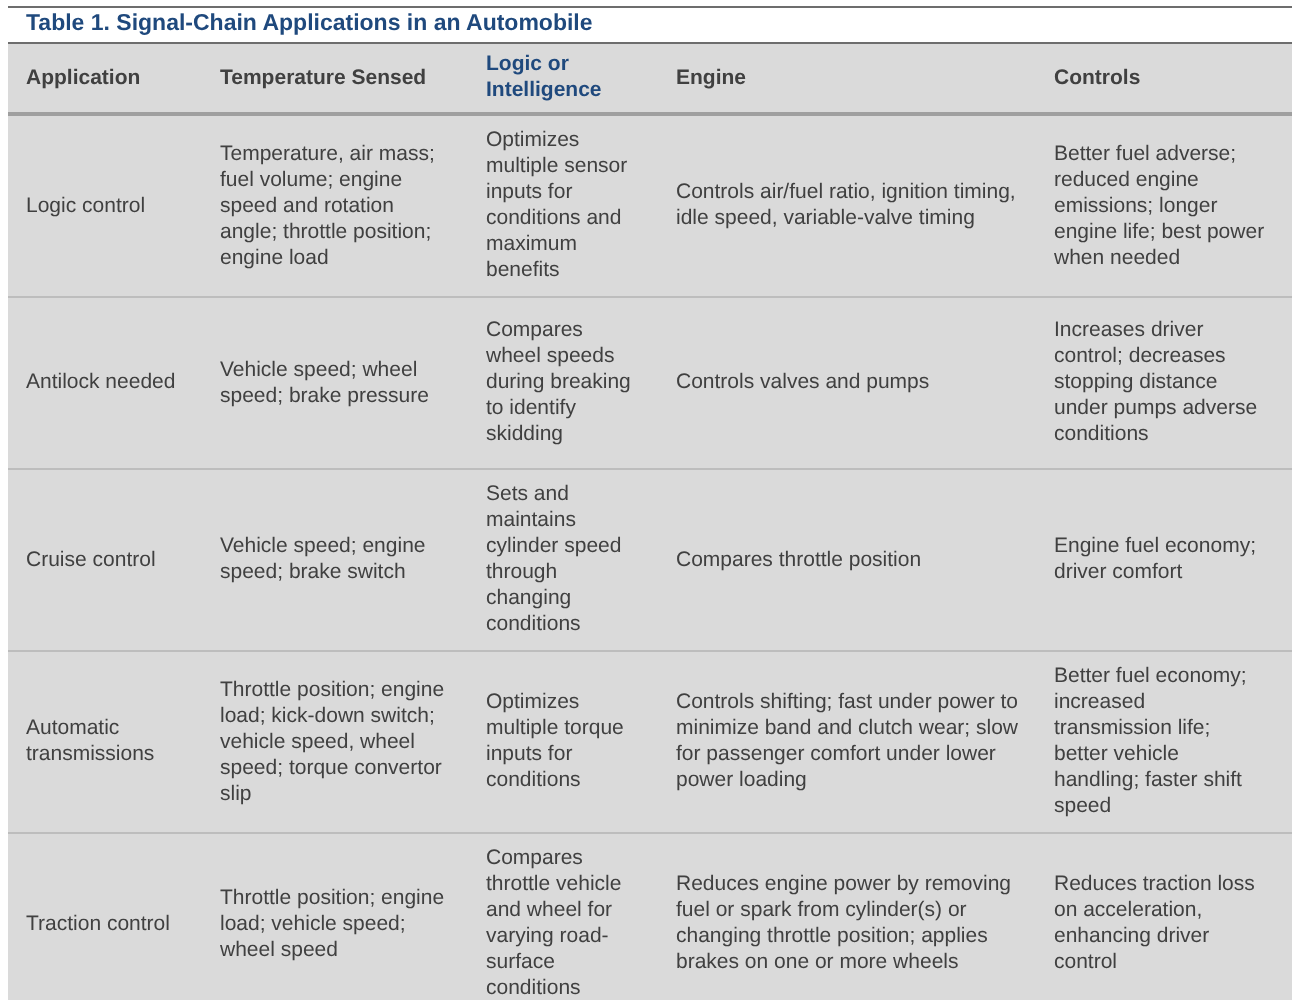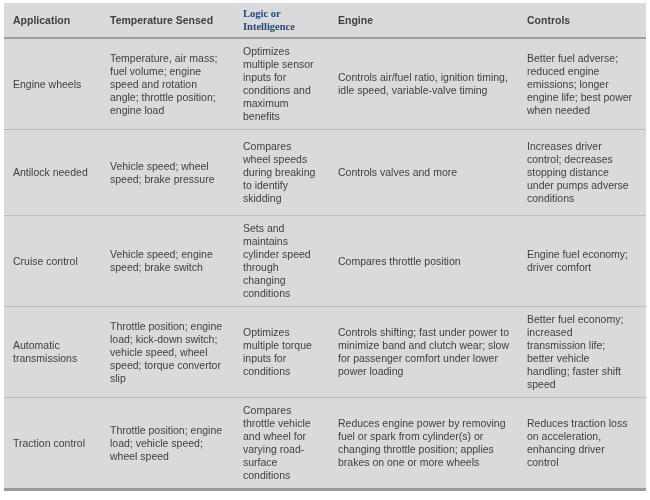--- a/index.html
+++ b/index.html
@@ -49,71 +49,71 @@
     vertical-align: middle;
     font-size: 10.5px;
     line-height: 13px;
     height: 35px;
     padding: 4px 10px 4px 6px;
     border-bottom: 2px solid #9f9f9f;
   }
   th.emph {
     font-weight: bold;
     color: #1F497D;
-    font-family: Liberation Serif, serif;
   }
   td {
     box-sizing: border-box;
     color: #404040;
     font-size: 10.5px;
     line-height: 13px;
     vertical-align: middle;
     padding: 6px 12px 6px 6px;
     border-bottom: 1px solid #bdbdbd;
   }
   th:first-child, td:first-child { padding-left: 9px; }
   tbody tr { height: 86px; }
   tbody tr:first-child { height: 89px; }
   tbody tr:last-child td { border-bottom: 3px solid #9a9a9a; }
 </style>
 </head>
 <body>
 
 <div class="sheet">
+  <div class="title-bar">Table 1. Signal-Chain Applications in an Automobile</div>
 
   <table class="app-table">
     <colgroup>
       <col class="c1">
         <col class="c2">
         <col class="c3">
         <col class="c4">
         <col class="c5">
     </colgroup>
     <thead>
       <tr>
         <th>Application</th>
         <th>Temperature Sensed</th>
         <th class="emph">Logic or Intelligence</th>
         <th>Engine</th>
         <th>Controls</th>
       </tr>
     </thead>
     <tbody>
         <tr>
-          <td>Engine wheels</td>
+          <td>Logic control</td>
           <td>Temperature, air mass; fuel volume; engine speed and rotation angle; throttle position; engine load</td>
           <td>Optimizes multiple sensor inputs for conditions and maximum benefits</td>
           <td>Controls air/fuel ratio, ignition timing, idle speed, variable-valve timing</td>
           <td>Better fuel adverse; reduced engine emissions; longer engine life; best power when needed</td>
         </tr>
         <tr>
           <td>Antilock needed</td>
           <td>Vehicle speed; wheel speed; brake pressure</td>
           <td>Compares wheel speeds during breaking to identify skidding</td>
-          <td>Controls valves and more</td>
+          <td>Controls valves and pumps</td>
           <td>Increases driver control; decreases stopping distance under pumps adverse conditions</td>
         </tr>
         <tr>
           <td>Cruise control</td>
           <td>Vehicle speed; engine speed; brake switch</td>
           <td>Sets and maintains cylinder speed through changing conditions</td>
           <td>Compares throttle position</td>
           <td>Engine fuel economy; driver comfort</td>
         </tr>
         <tr>

